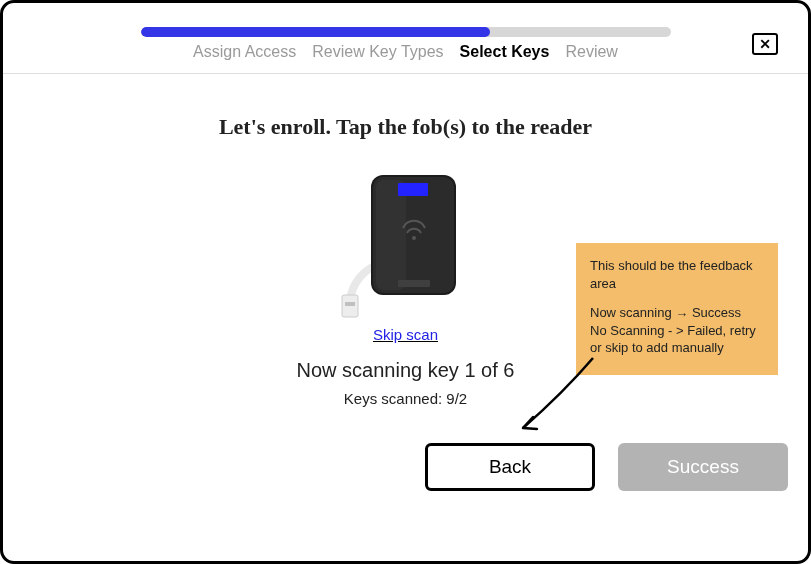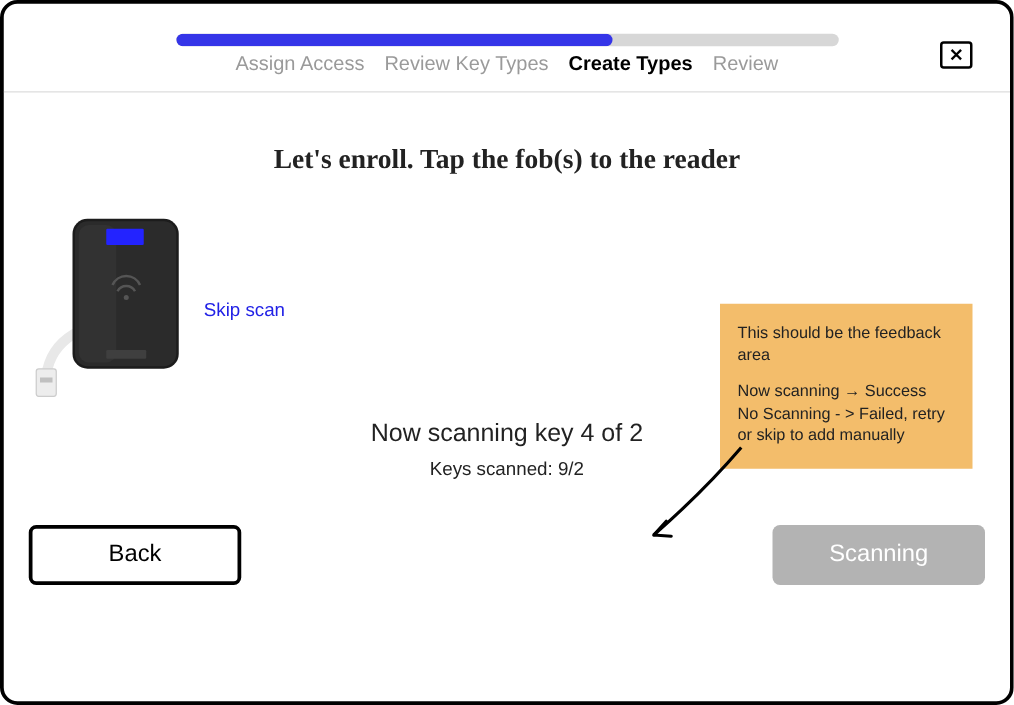--- a/index.html
+++ b/index.html
@@ -77,22 +77,23 @@
       position: relative;
     }
     .title {
       font-size: 22px;
       color: #222;
       margin-bottom: 30px;
       font-family: Liberation Serif, serif;
     }
     .device-wrap {
       display: flex;
-      flex-direction: row;
-      align-items: center;
+      flex-direction: column;
+      align-items: center;
+      text-decoration: underline;
     }
     .device-svg {
       width: 140px;
       height: 150px;
     }
     .skip-link {
       color: #2121e6;
       font-size: 15px;
       margin-top: 6px;
       text-decoration: none;
@@ -103,21 +104,21 @@
       margin-top: 16px;
       color: #222;
     }
     .scan-count {
       font-size: 15px;
       margin-top: 8px;
       color: #222;
     }
     .buttons {
       display: flex;
-      justify-content: space-between;
+      justify-content: flex-end;
       gap: 23px;
       margin-top: 36px;
     }
     .btn {
       width: 170px;
       height: 48px;
       border-radius: 6px;
       font-family: inherit;
       font-size: 19px;
       cursor: pointer;
@@ -164,21 +165,21 @@
 
 <div class="window">
 
   <div class="top-area">
     <div class="progress-bar">
       <div class="progress-fill" style="width:66%"></div>
     </div>
     <div class="steps">
       <span class="step">Assign Access</span>
       <span class="step">Review Key Types</span>
-      <span class="step active">Create Types</span>
+      <span class="step active">Select Keys</span>
       <span class="step">Review</span>
     </div>
     <div class="close-btn">
       <span>✕</span>
     </div>
   </div>
 
   <hr class="divider">
 
   <div class="main">
@@ -201,26 +202,26 @@
 
         <path d="M 67 58 A 12 12 0 0 1 89 58" stroke="#555" stroke-width="2" fill="none"></path>
         <path d="M 71 63 A 8 8 0 0 1 85 63" stroke="#555" stroke-width="2" fill="none"></path>
         <circle cx="78" cy="68" r="2" fill="#555"></circle>
 
         <rect x="62" y="110" width="32" height="7" rx="1" fill="#3f3f3f"></rect>
       </svg>
       <a class="skip-link">Skip scan</a>
     </div>
 
-    <div class="scan-status">Now scanning key 4 of 2</div>
+    <div class="scan-status">Now scanning key 1 of 6</div>
     <div class="scan-count">Keys scanned: 9/2</div>
 
     <div class="buttons">
       <button class="btn btn-back">Back</button>
-      <button class="btn btn-continue">Scanning</button>
+      <button class="btn btn-continue">Success</button>
     </div>
   </div>
 
   <div class="annotation">
     <p>This should be the feedback area</p>
     <p style="white-space:pre-line;">Now scanning  → Success
 No Scanning - &gt; Failed, retry or skip to add manually</p>
   </div>
 
   <svg class="arrow-svg" viewBox="0 0 100 90">

